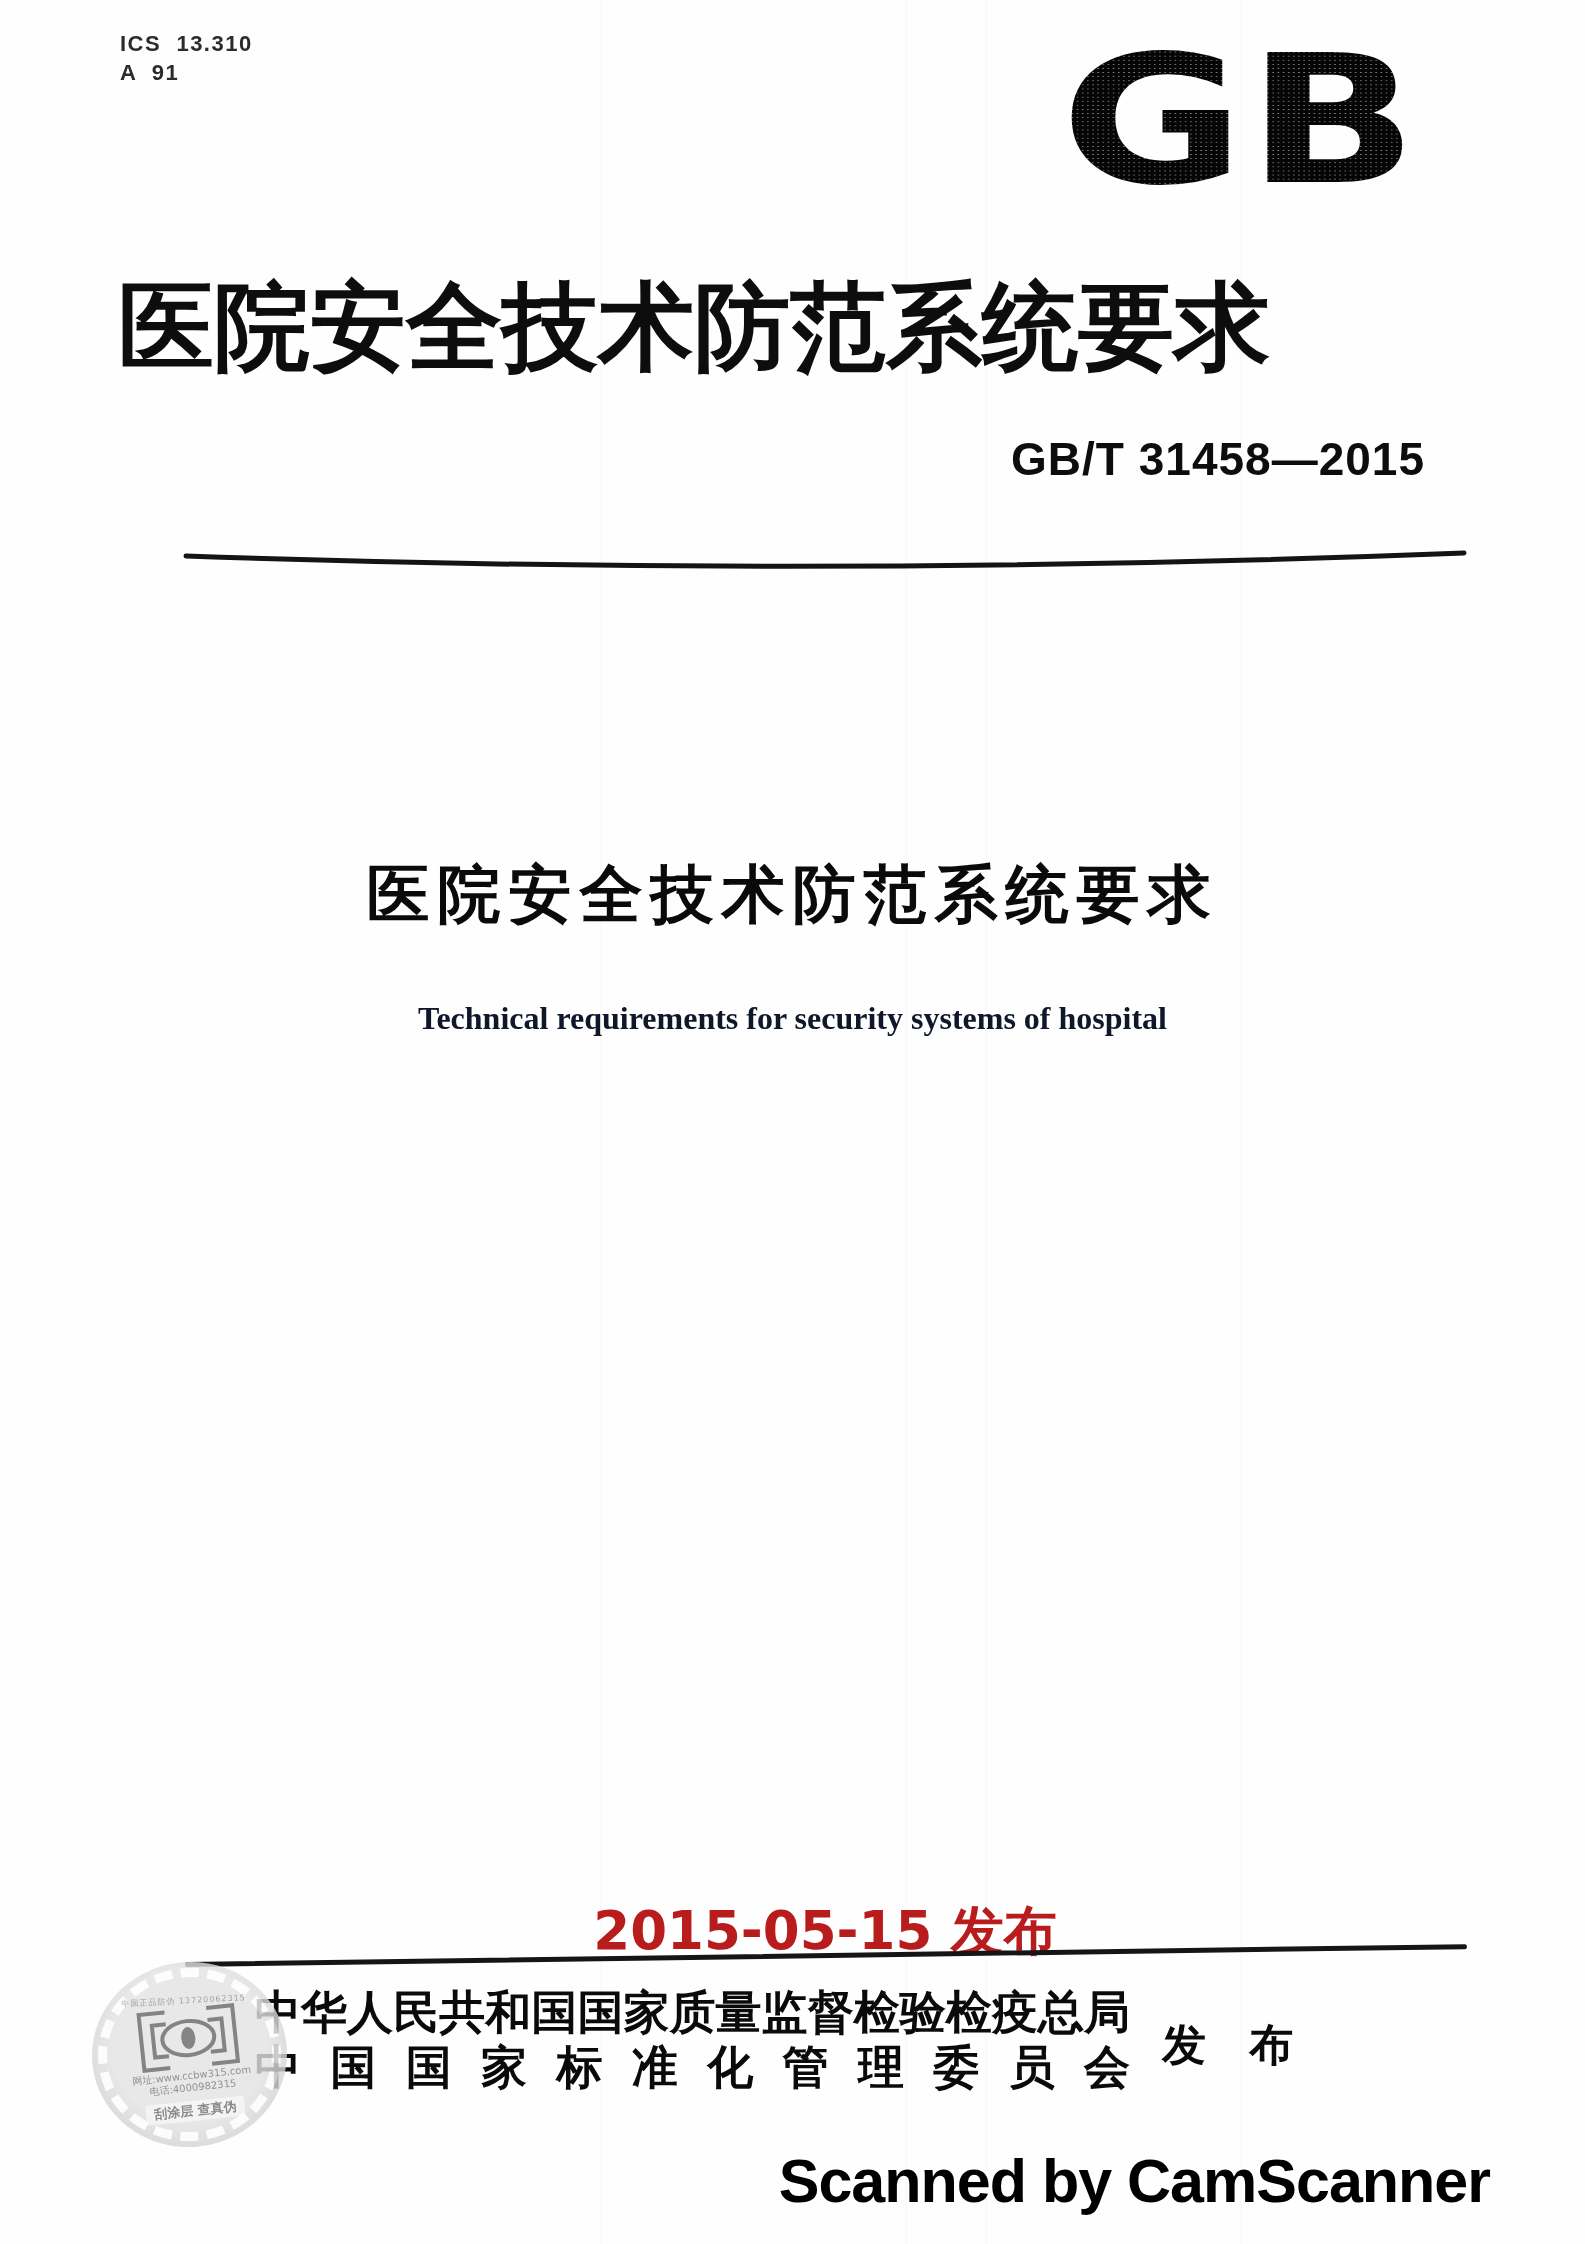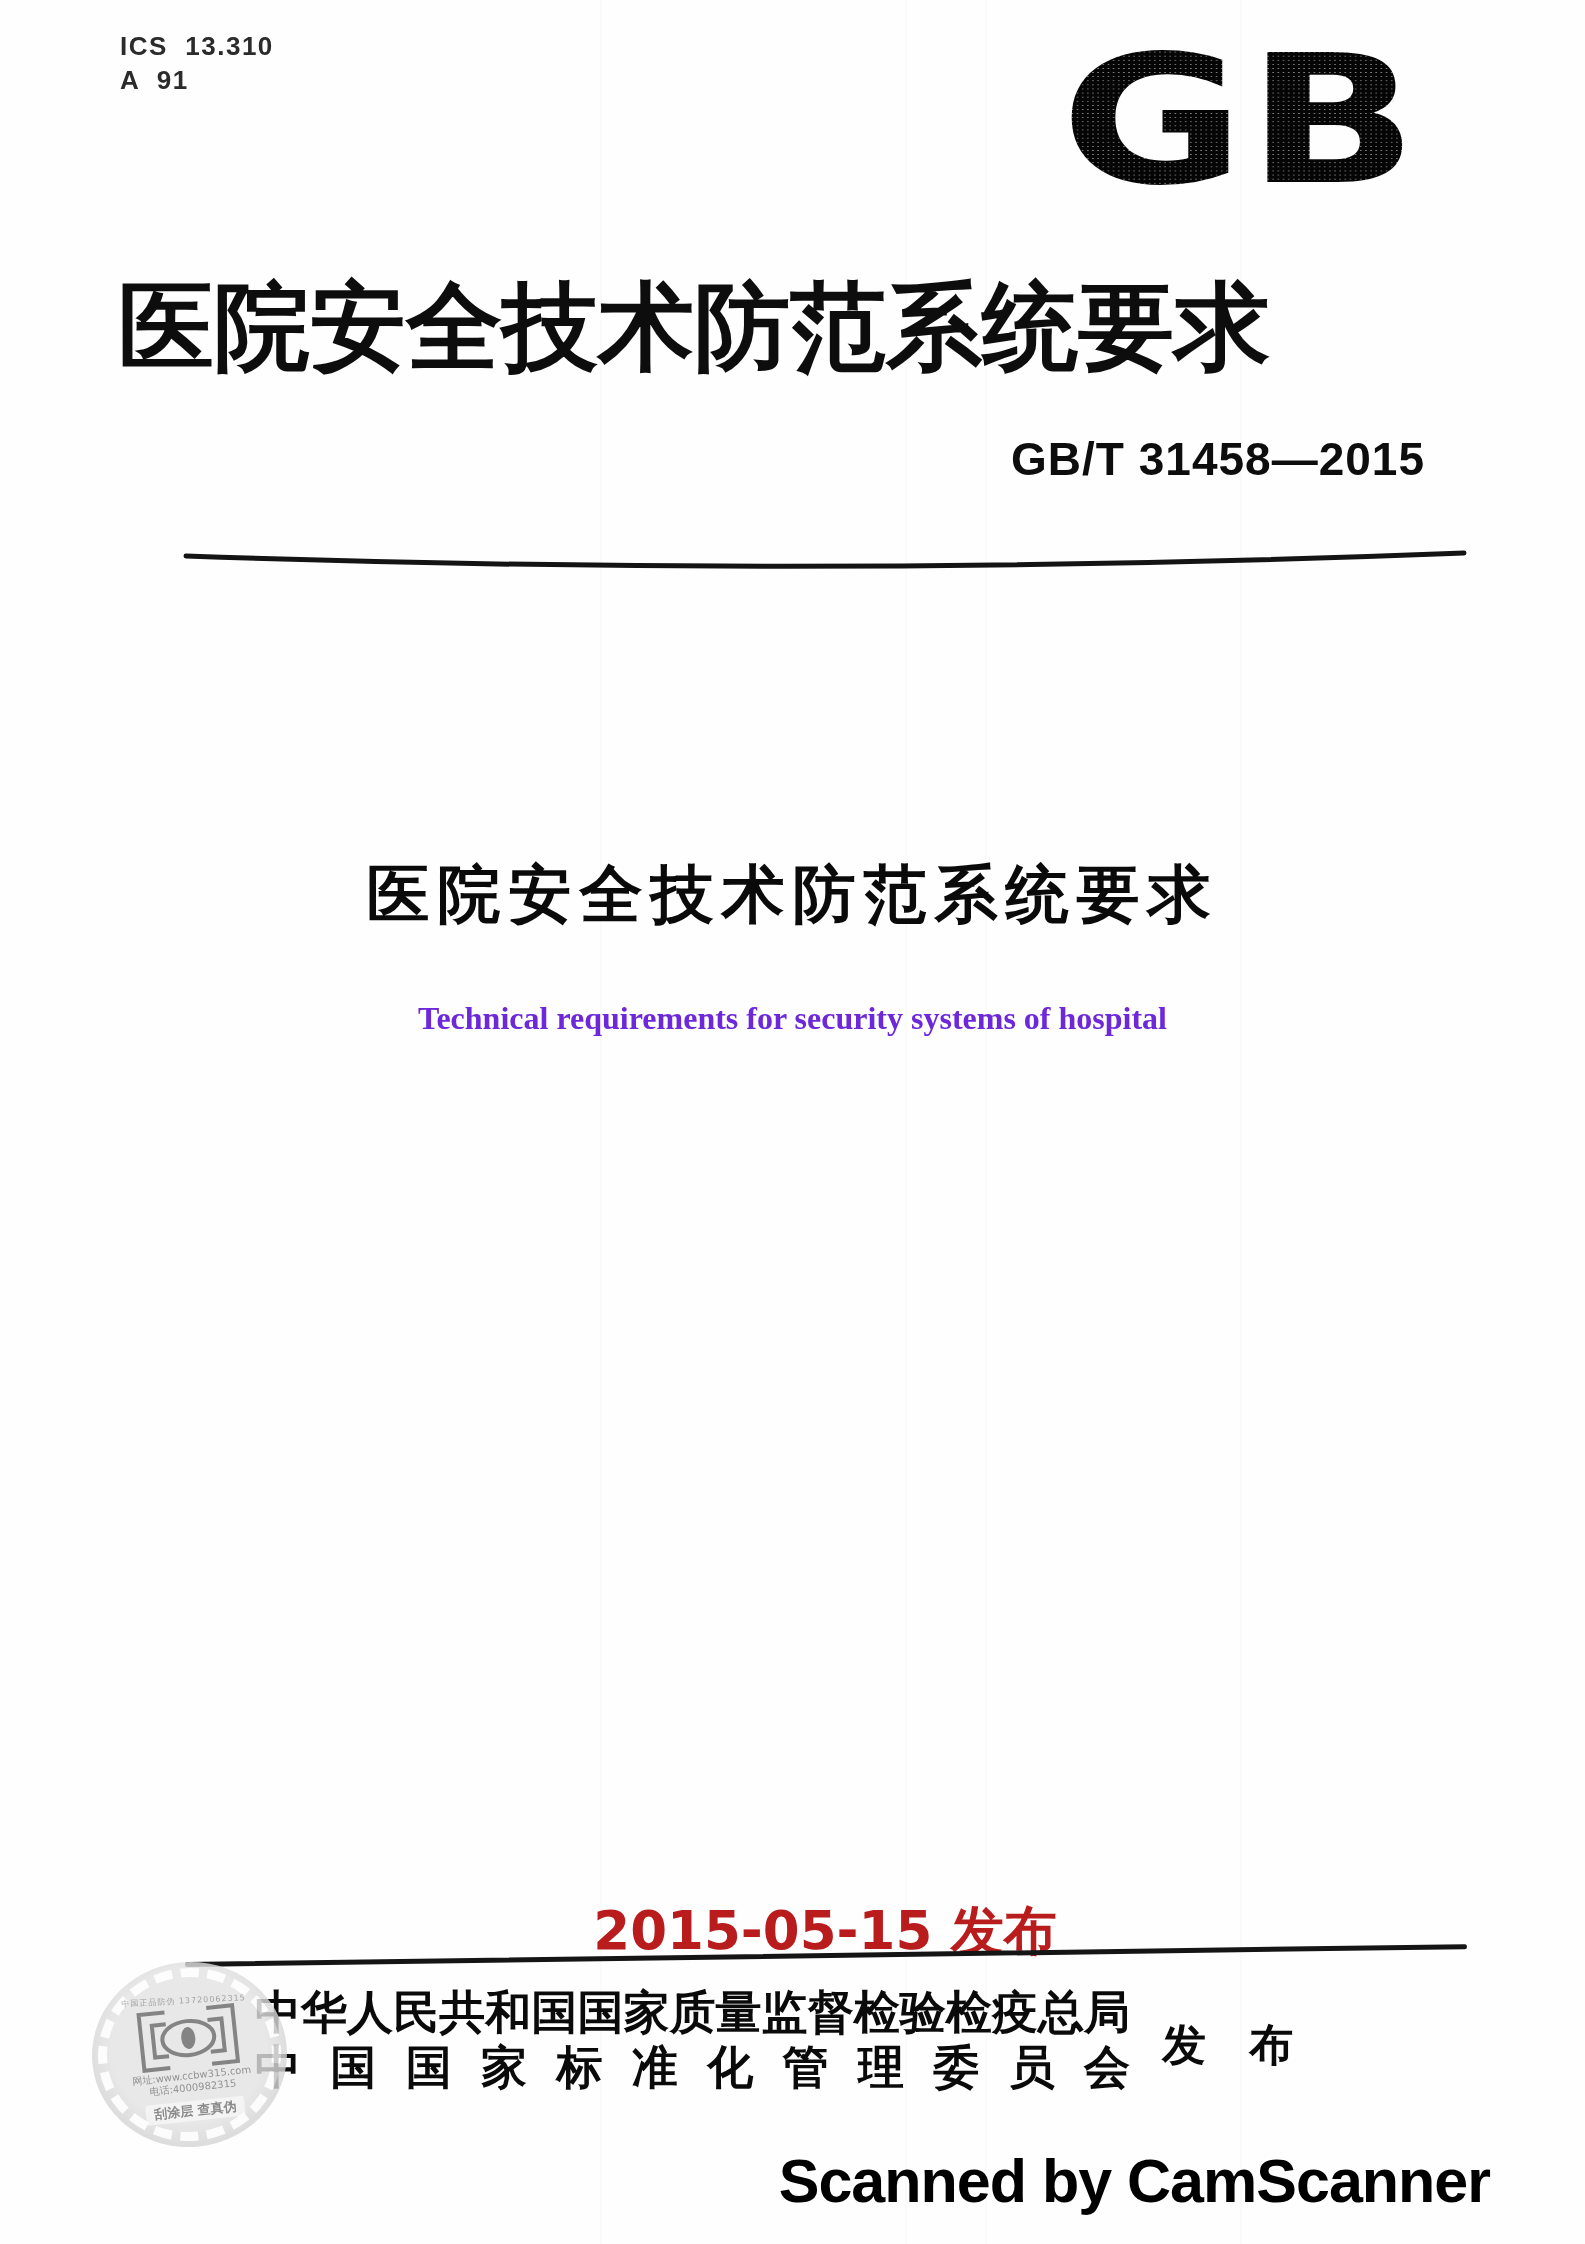--- a/index.html
+++ b/index.html
@@ -8,21 +8,21 @@
     background:#fefefe;overflow:hidden;
     font-family:"DejaVu Sans",sans-serif;color:#111;
   }
   
   .fold{position:absolute;top:0;bottom:0;width:2px;background:rgba(0,0,0,0.015);}
   .fold.f1{left:600px}.fold.f2{left:905px}.fold.f3{left:985px}.fold.f4{left:1240px}
 
   .ics{
     position:absolute;left:120px;top:30px;
     font-family:"Liberation Sans",sans-serif;font-weight:bold;
-    font-size:26px;line-height:1.3;letter-spacing:1.5px;color:#2b2b2b;
+    font-size:22px;line-height:1.3;letter-spacing:1.5px;color:#2b2b2b;
   }
   .ics div{white-space:pre;}
 
   .gb-logo{
     position:absolute;left:1030px;top:50px;width:390px;height:180px;
     font-family:"DejaVu Sans",sans-serif;font-weight:bold;
     font-size:218px;line-height:172px;text-align:right;
     letter-spacing:2px;
     color:transparent;
     background-color:#050505;
@@ -51,21 +51,21 @@
   .rule1{position:absolute;left:180px;top:542px;}
 
   .title-cn{
     position:absolute;left:0;top:852px;width:100%;
     text-align:center;font-family:"DejaVu Sans",sans-serif;
     font-weight:bold;font-size:63px;letter-spacing:8px;color:#0a0a0a;
   }
   .title-en{
     position:absolute;left:0;top:1000px;width:100%;
     text-align:center;font-family:"Liberation Serif",serif;
-    font-weight:bold;font-size:32px;color:#6d28d9;
+    font-weight:bold;font-size:32px;color:#0f172a;
   }
 
   .dates{
     position:absolute;left:185px;top:1896px;width:1280px;
     display:flex;justify-content:center;
     font-family:"DejaVu Sans",sans-serif;font-weight:bold;
     font-size:53px;color:#b91c1c;
   }
   .rule2{
     position:absolute;left:185px;top:1962px;width:1282px;height:5px;

